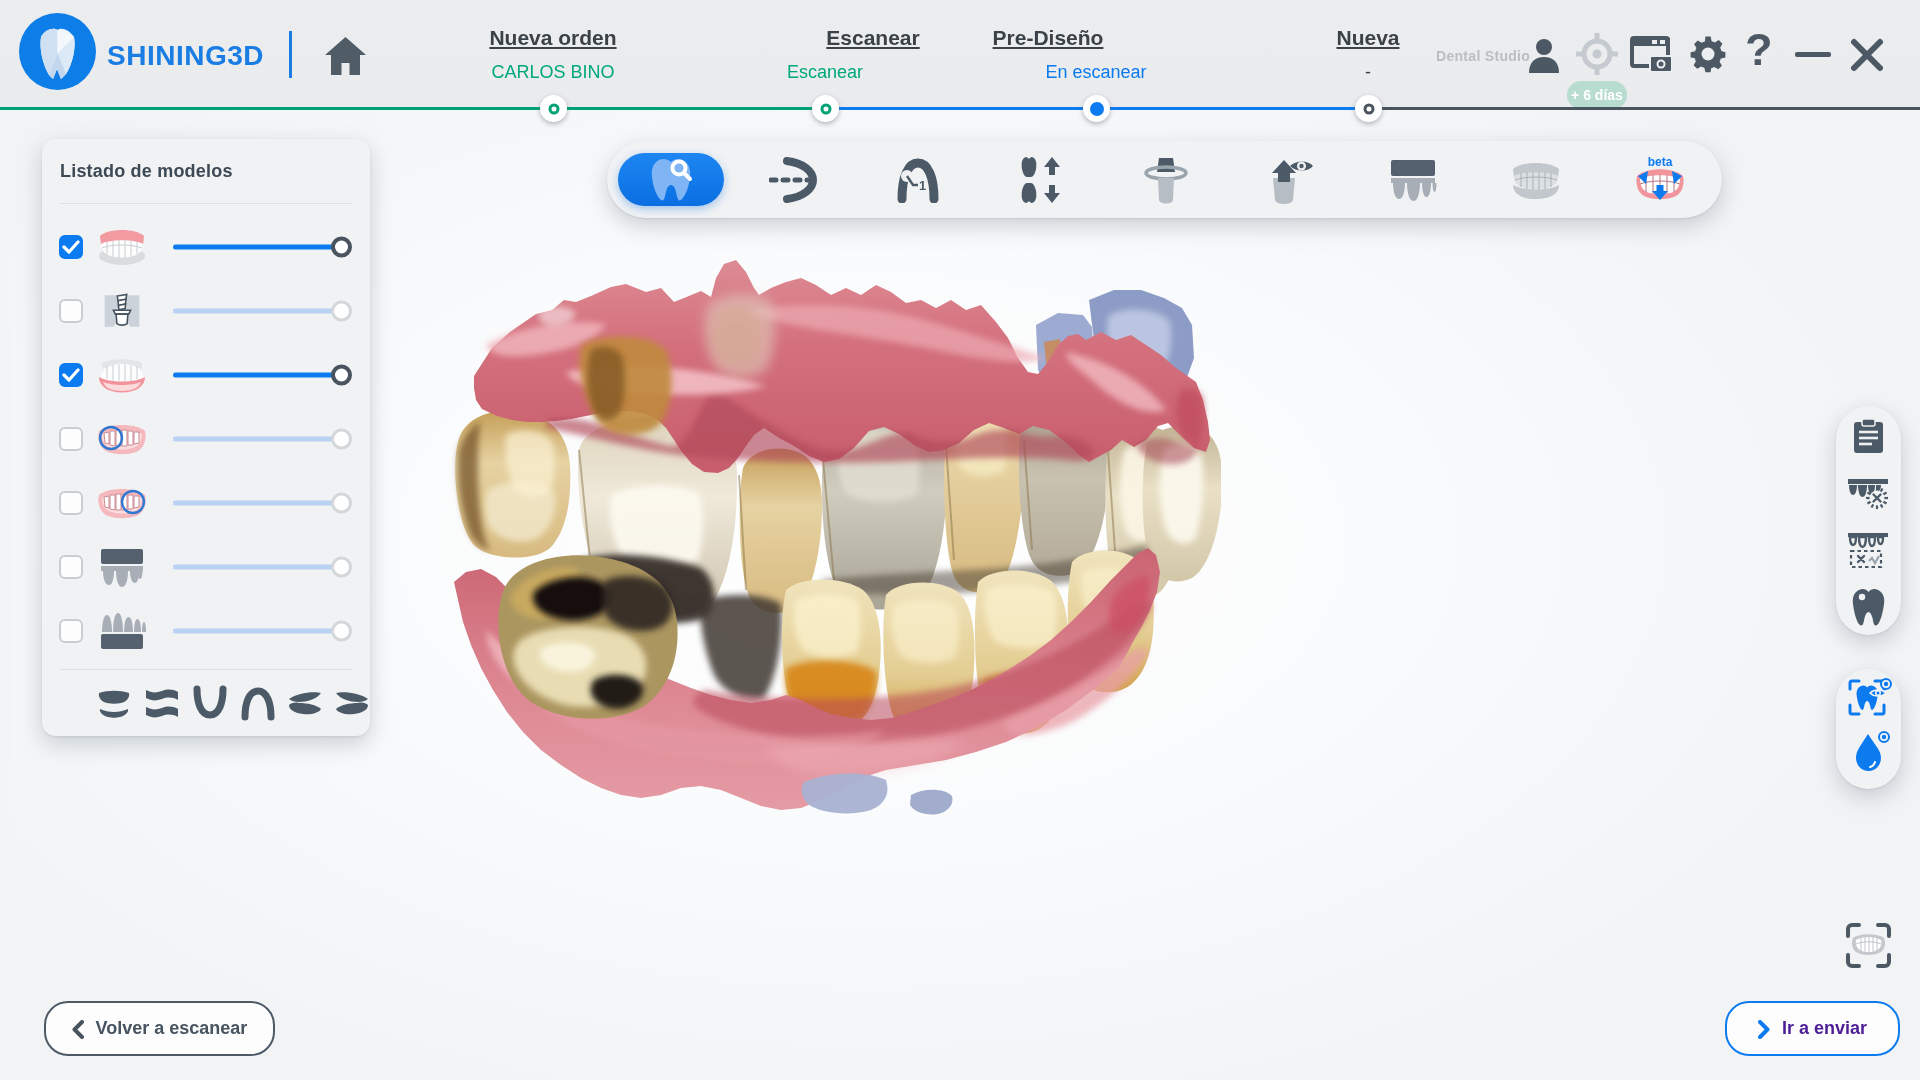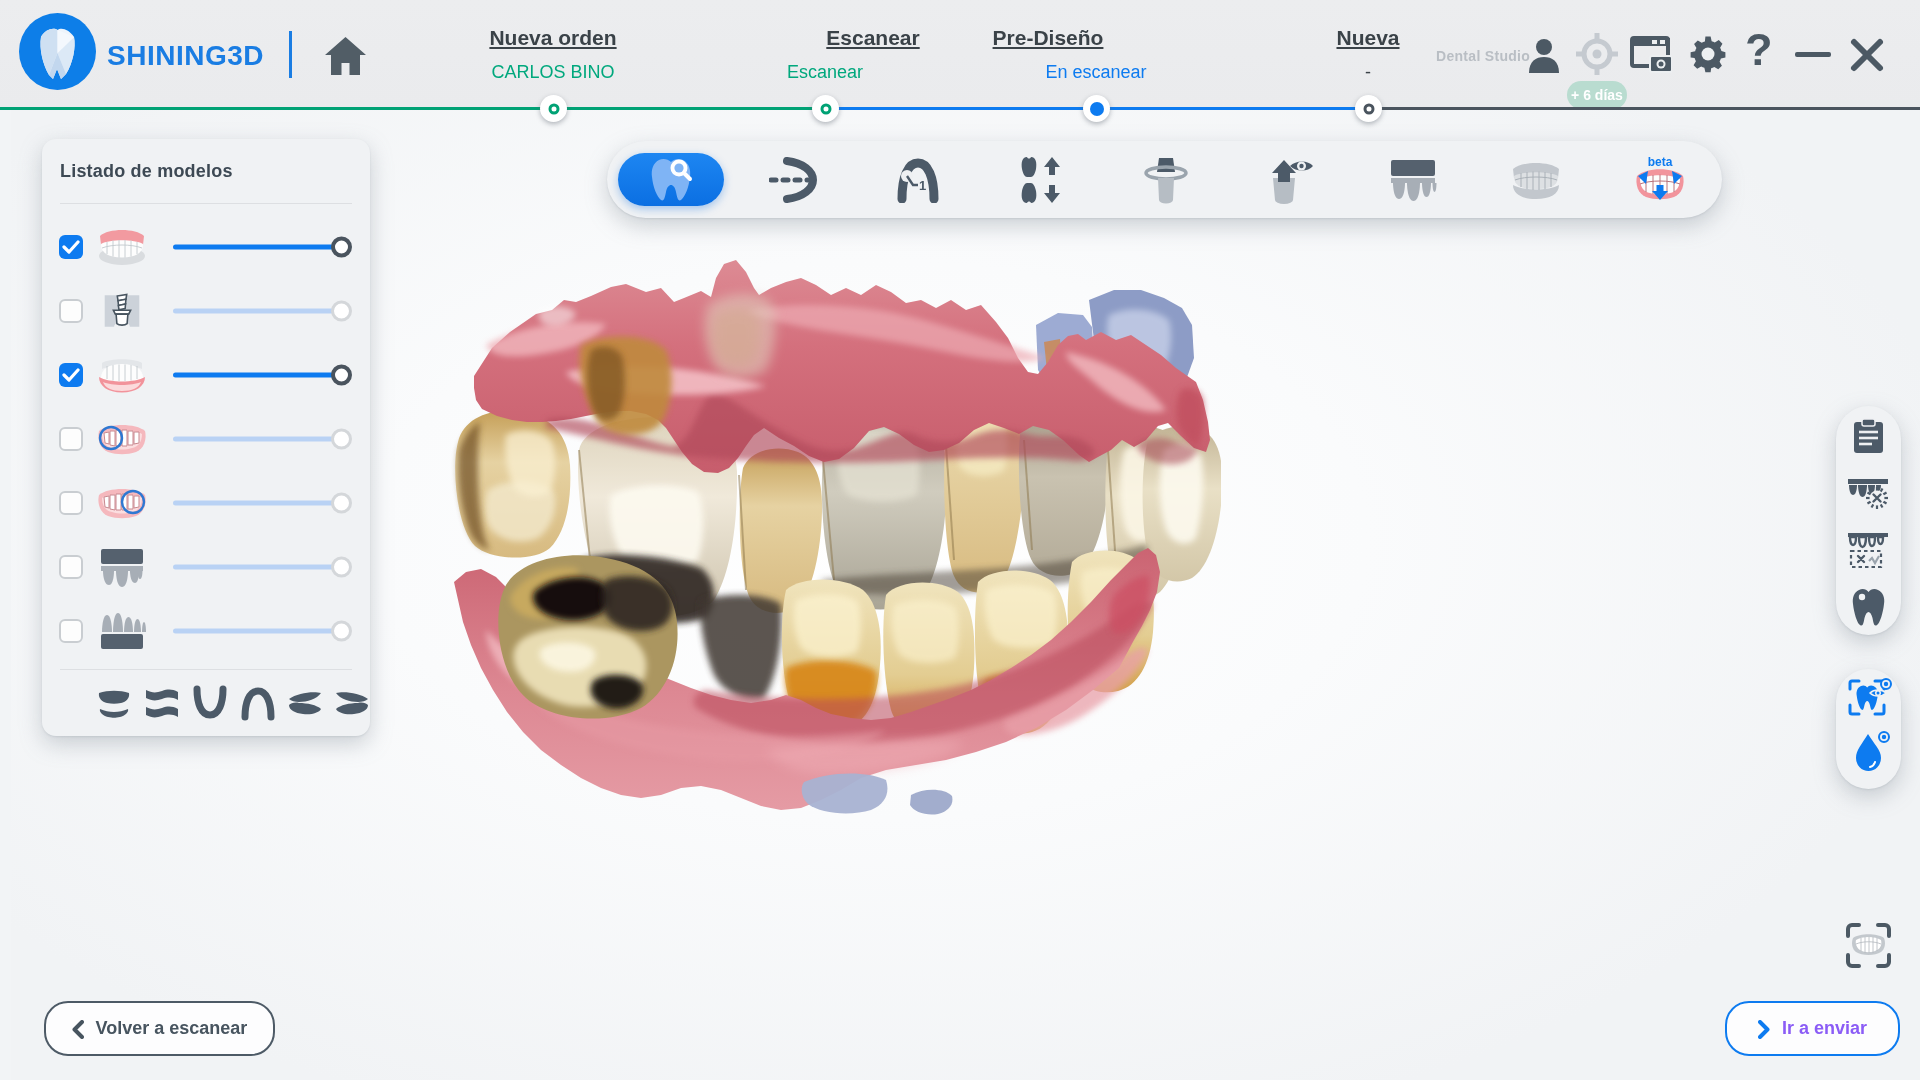--- a/index.html
+++ b/index.html
@@ -60,21 +60,21 @@
 
   
   #rtool1 { left:1825px; top:296px; width:65px; height:229px; border-radius:33px; }
   #rtool2 { left:1825px; top:559px; width:65px; height:120px; border-radius:33px; }
 
   
   .btn { position:absolute; height:55px; border-radius:24px; background:#fdfdfe;
     display:flex; align-items:center; justify-content:center;
     font-weight:bold; font-size:18px; }
   #btn-back { left:33px; top:891px; width:231px; border:2px solid #4d5a66; color:#47545f; }
-  #btn-send { left:1714px; top:891px; width:175px; border:2px solid #0d7bf0; color:#8b5cf6; }
+  #btn-send { left:1714px; top:891px; width:175px; border:2px solid #0d7bf0; color:#4c1d95; }
   .chev { margin-right:12px; margin-top:1px; }
 
   #fiticon { position:absolute; left:1834px; top:812px; width:47px; height:47px; }
 </style>
 </head>
 <body>
 
 <div id="header">
 
   <svg class="abs" style="left:19px; top:13px;" width="77" height="77" viewBox="0 0 77 77">

